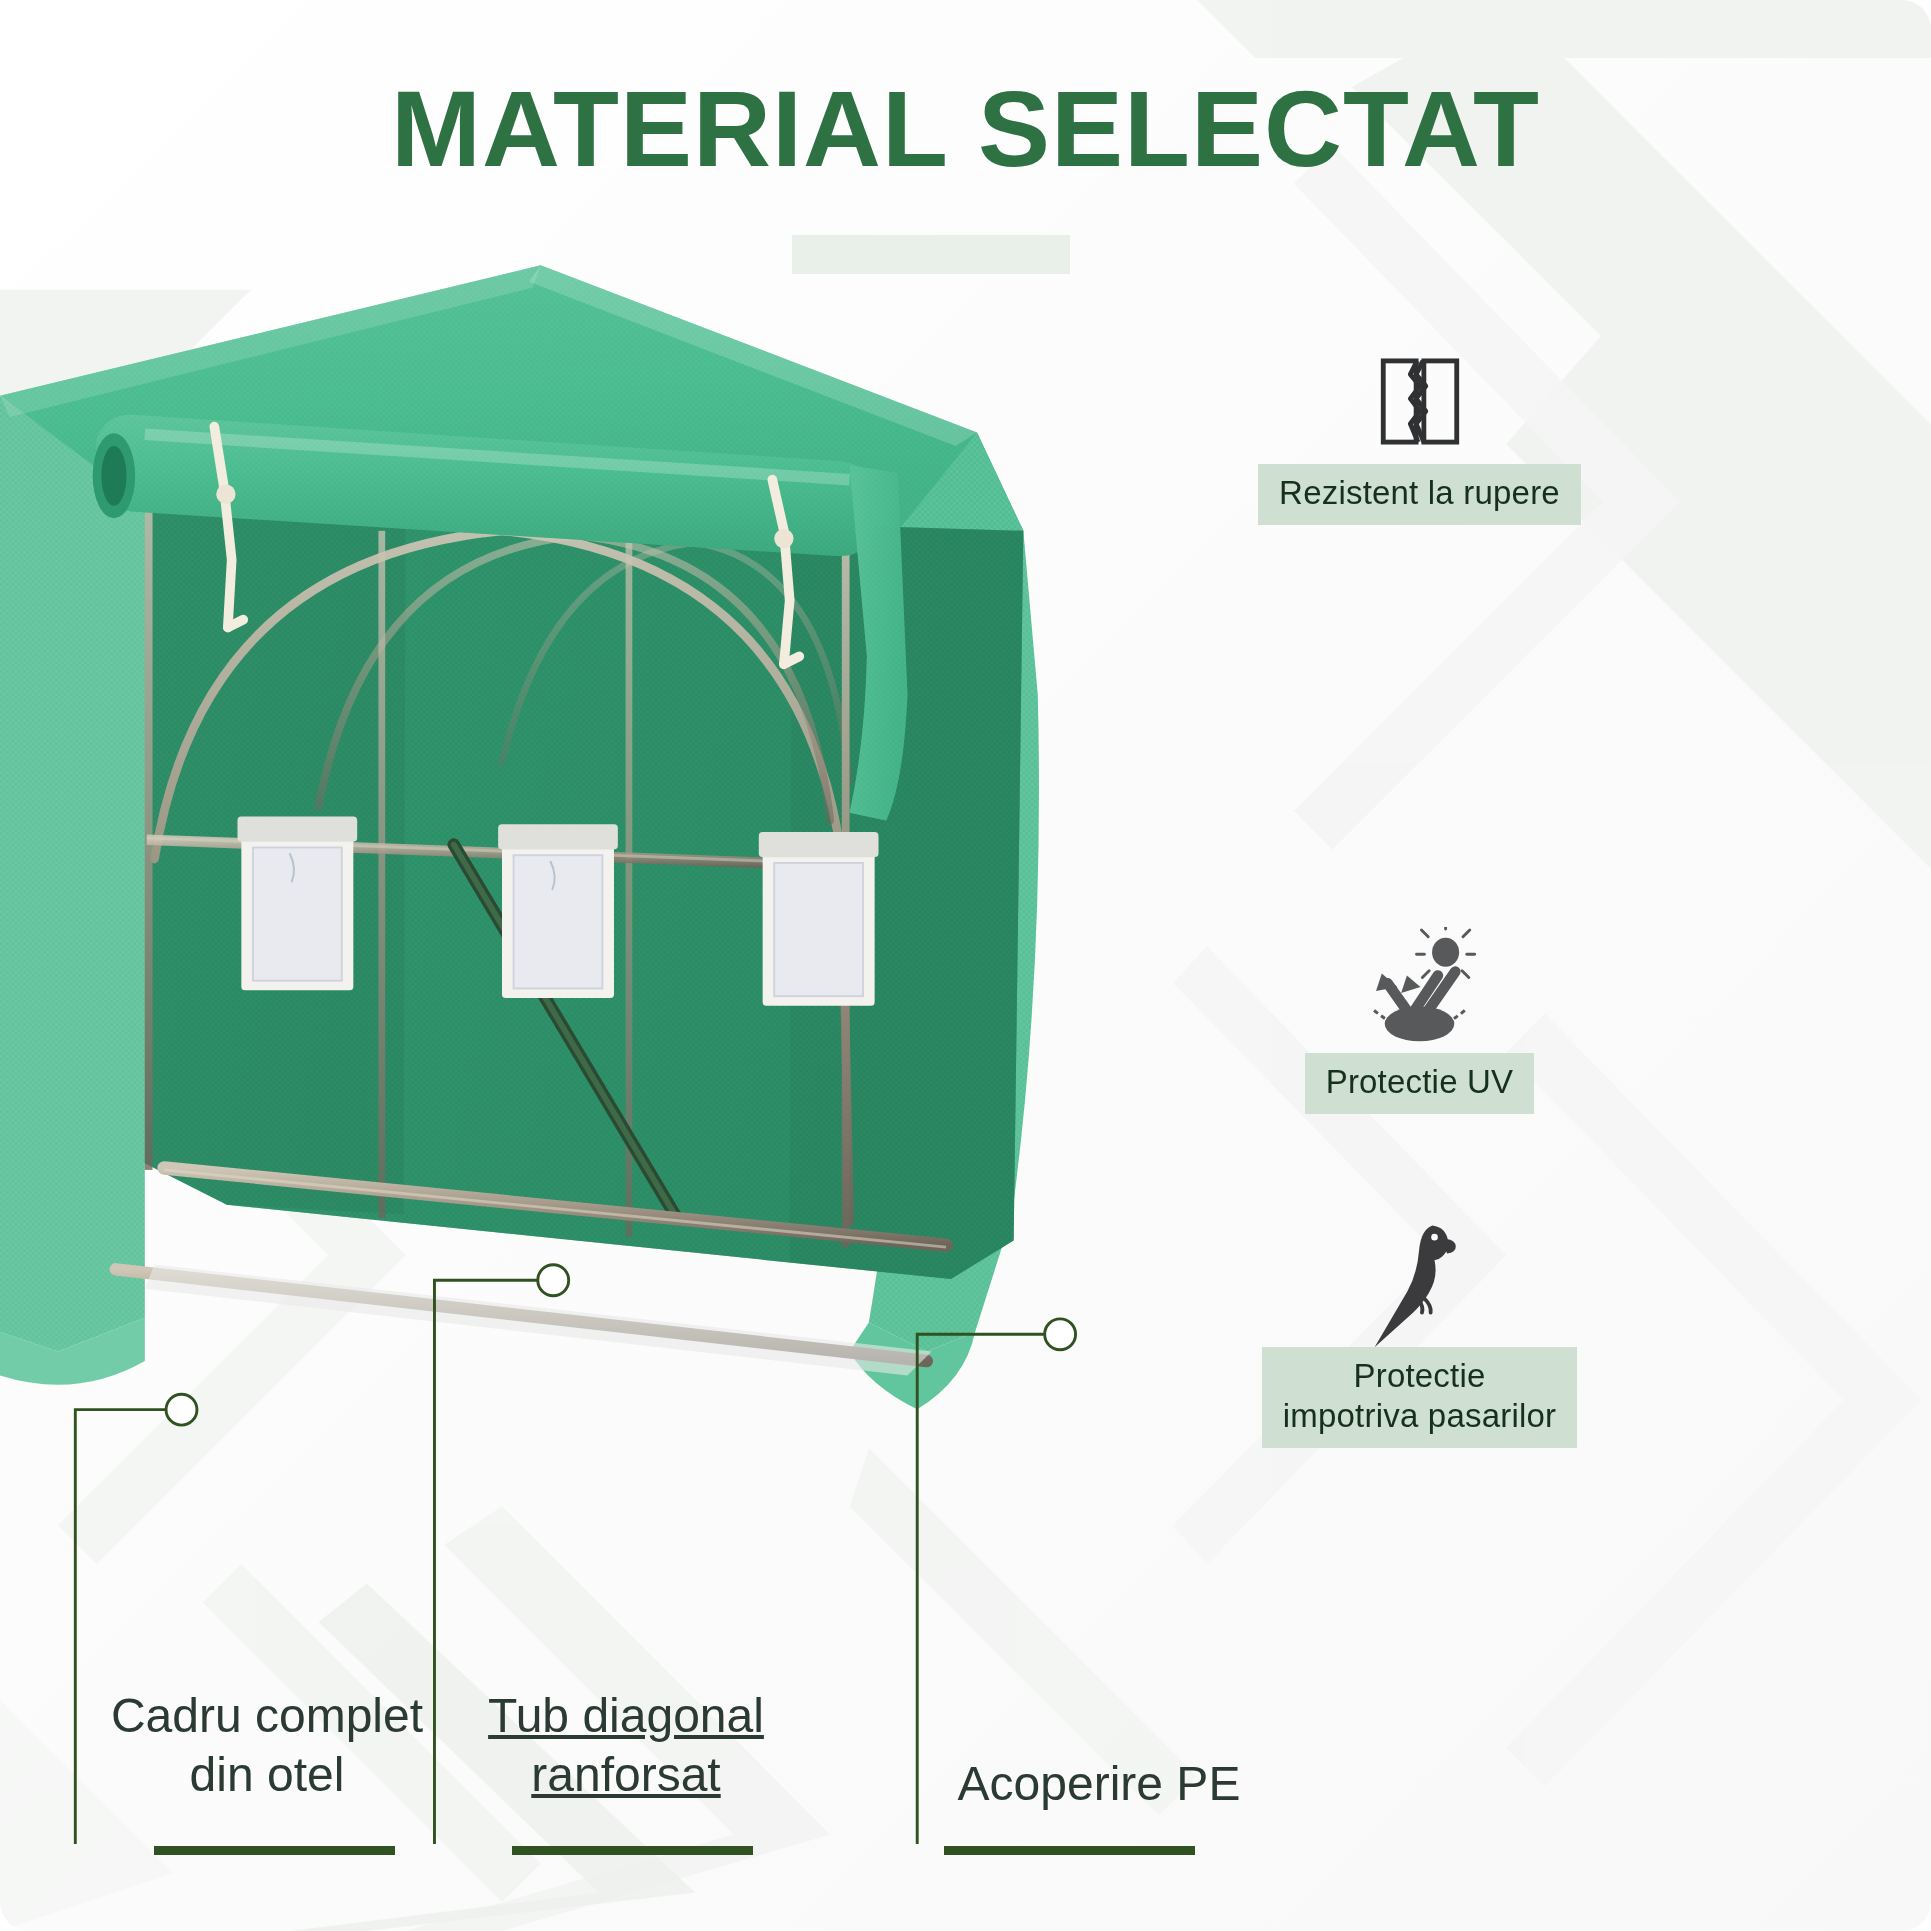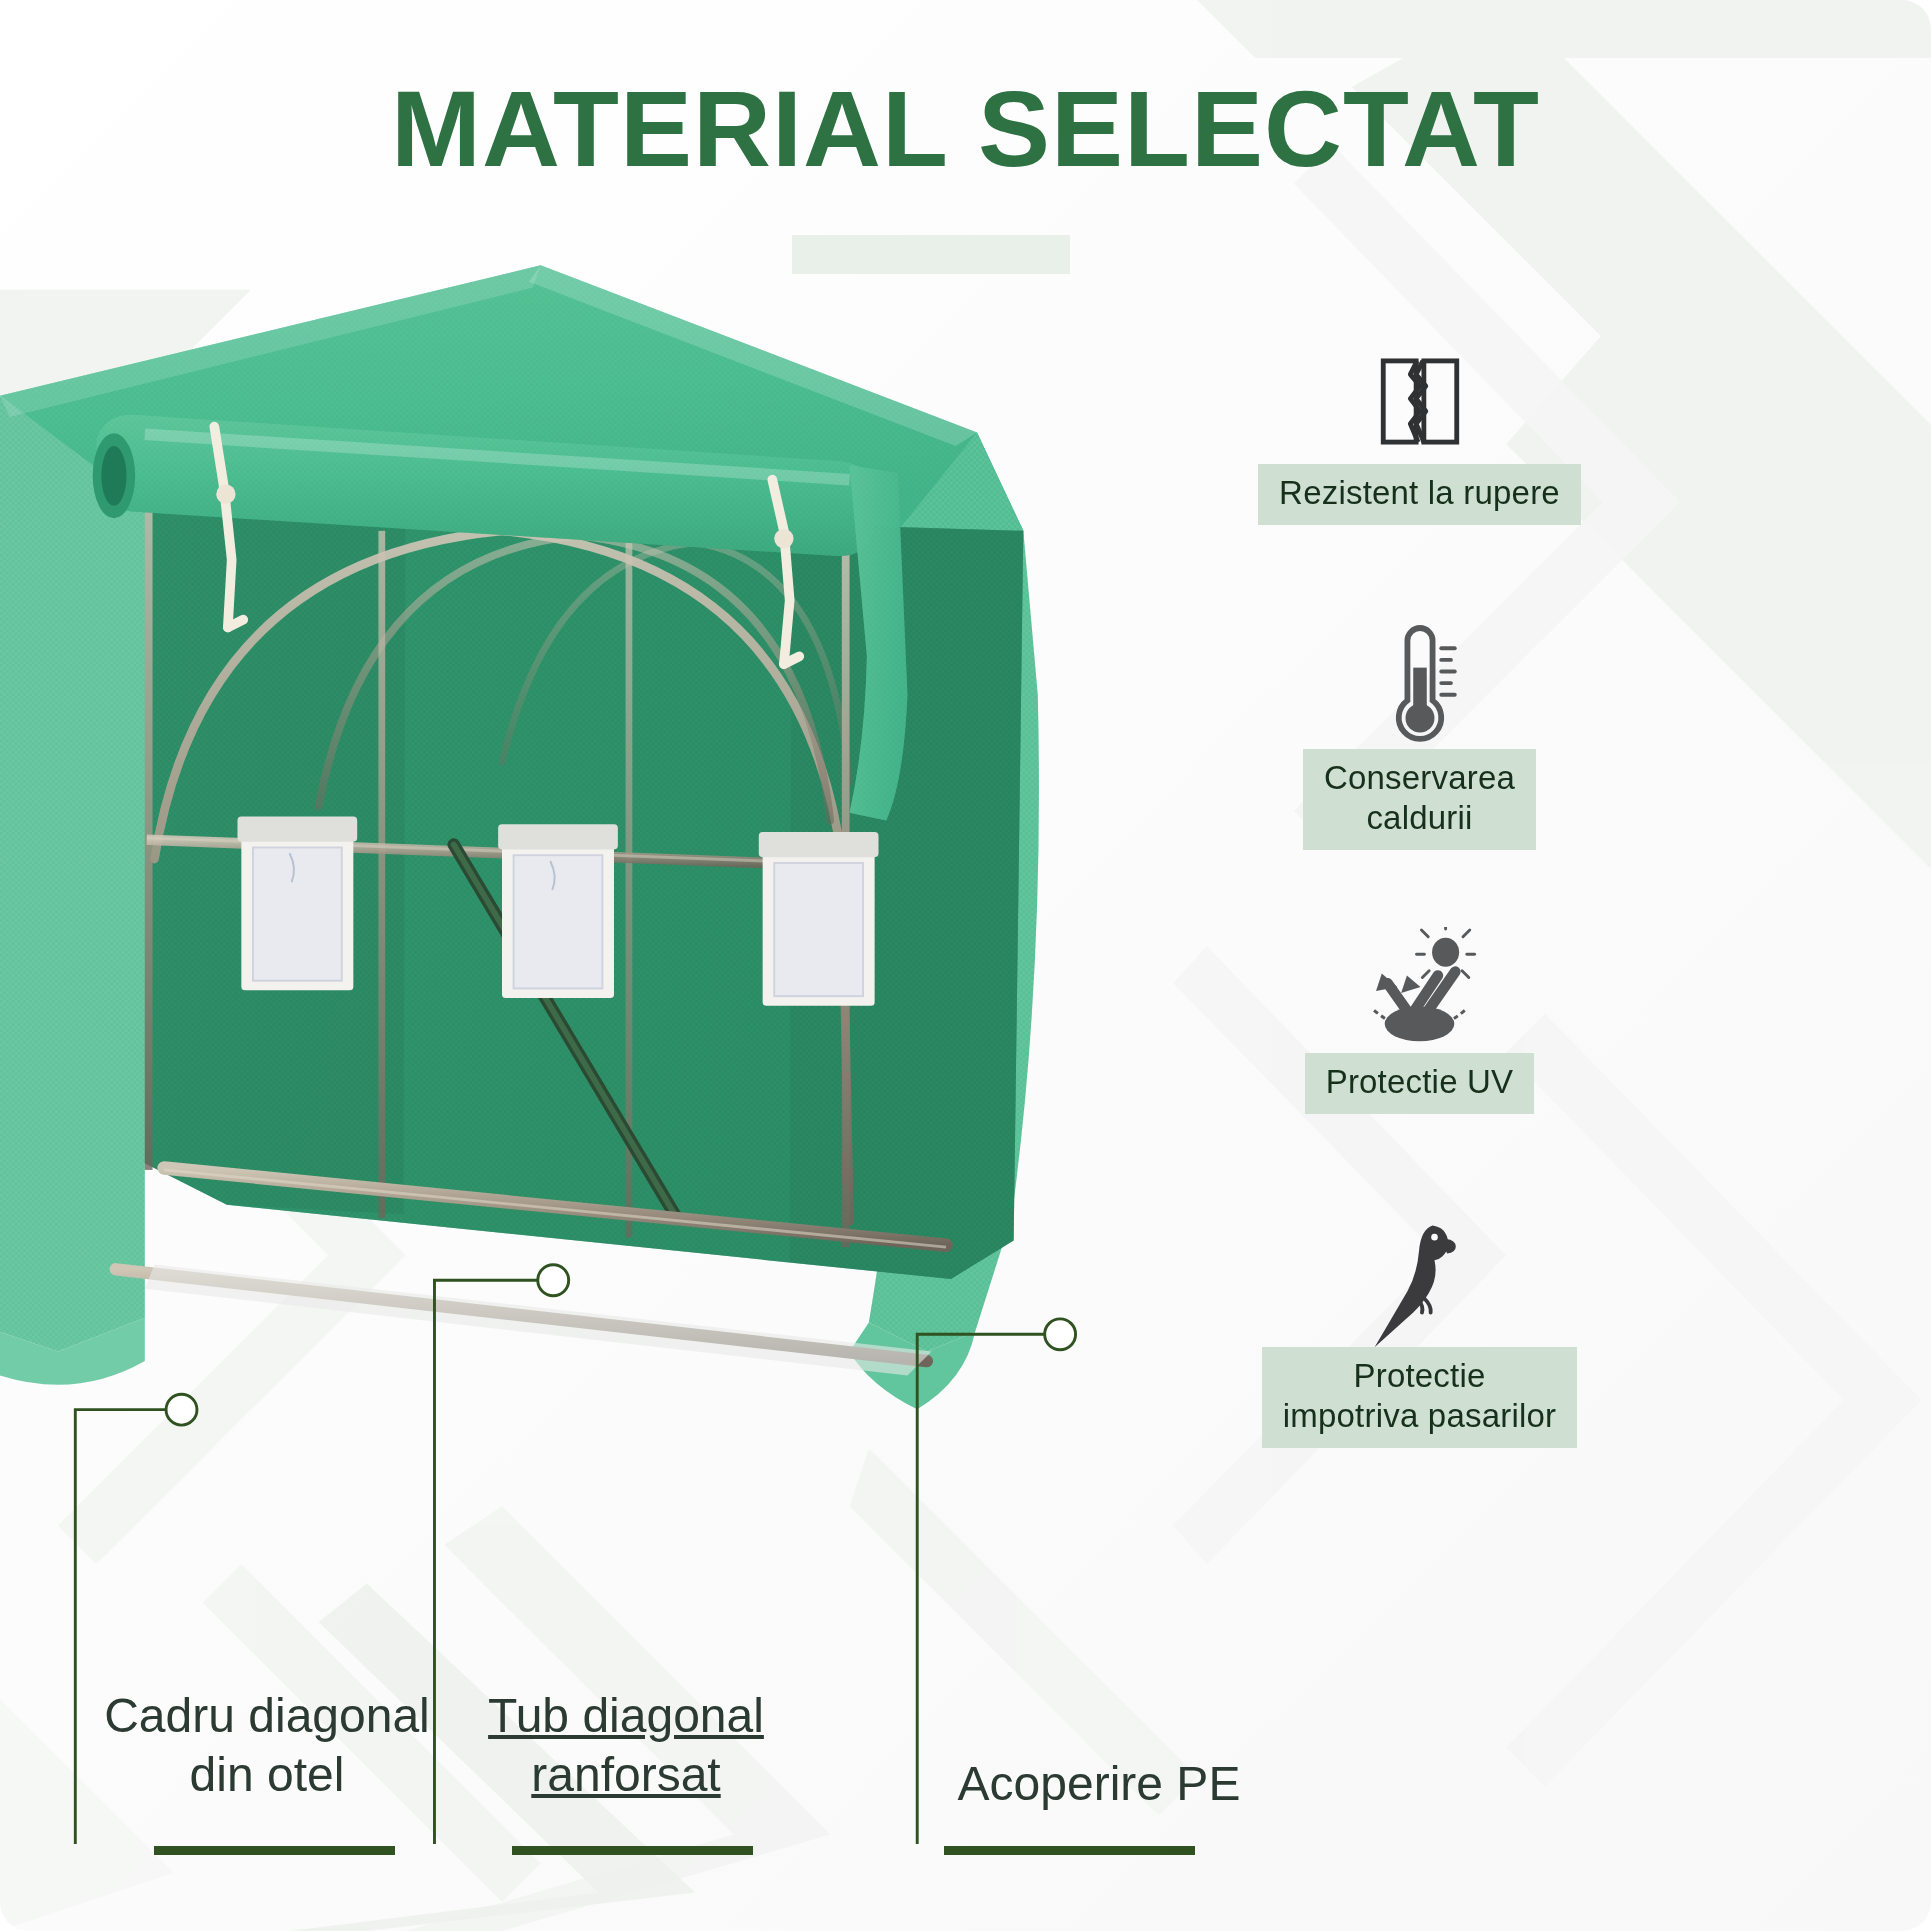--- a/index.html
+++ b/index.html
@@ -285,38 +285,20 @@
         <svg width="116" height="97" viewBox="0 0 120 100">
           <rect x="22" y="8" width="34" height="84" fill="none" stroke="#2f3133" stroke-width="5"></rect>
           <rect x="64" y="8" width="34" height="84" fill="none" stroke="#2f3133" stroke-width="5"></rect>
           <path d="M57 8 L50 22 L60 34 L50 47 L60 60 L50 73 L58 92" fill="none" stroke="#2f3133" stroke-width="5" stroke-linejoin="round"></path>
           <path d="M63 8 L56 22 L66 34 L56 47 L66 60 L56 73 L64 92" fill="none" stroke="#2f3133" stroke-width="5" stroke-linejoin="round"></path>
         </svg>
       </div>
       <div class="feature-label">Rezistent la rupere</div>
     </div>
 
-    <div class="feature f2">
-      <div class="feature-icon">
-        <svg width="116" height="126" viewBox="0 0 120 130">
-          <path d="M47 18 a13 13 0 0 1 26 0 L73 80 a22 22 0 1 1 -26 0 Z" fill="none" stroke="#58595b" stroke-width="6"></path>
-          <path d="M60 46 L60 92" stroke="#58595b" stroke-width="14" stroke-linecap="butt"></path>
-          <circle cx="60" cy="98" r="15" fill="#58595b"></circle>
-          <g stroke="#58595b" stroke-width="4" stroke-linecap="round">
-            <line x1="82" y1="26" x2="96" y2="26"></line>
-            <line x1="82" y1="38" x2="92" y2="38"></line>
-            <line x1="82" y1="50" x2="96" y2="50"></line>
-            <line x1="82" y1="62" x2="92" y2="62"></line>
-            <line x1="82" y1="74" x2="96" y2="74"></line>
-          </g>
-        </svg>
-      </div>
-      <div class="feature-label">Conservarea
-caldurii</div>
-    </div>
 
     <div class="feature f4">
       <div class="feature-icon">
         <svg width="126" height="145" viewBox="0 0 130 150">
           <path d="M78 14 q14 2 16 16 q1 10 -6 16 q-3 3 -8 4
                    q4 18 -6 34 q-6 10 -16 20 L18 140 q20 -34 34 -58
                    q10 -18 12 -42 q2 -22 14 -26 Z" fill="#3b3b3d"></path>
           <circle cx="80" cy="26" r="3.4" fill="#ffffff"></circle>
           <path d="M92 28 q10 1 10 8 q0 6 -9 7 q-4 -7 -1 -15 Z" fill="#3b3b3d"></path>
           <path d="M63 90 q6 8 4 14 M70 90 q7 7 6 14" stroke="#3b3b3d" stroke-width="4" fill="none" stroke-linecap="round"></path>
@@ -369,21 +351,21 @@
 
     <g>
       <path d="M1085 1382 L950 1382 L950 1910" stroke="#2f5220" stroke-width="3" fill="none"></path>
       <circle cx="1098" cy="1382" r="16" fill="#ffffff" stroke="#2f5220" stroke-width="3"></circle>
     </g>
   </svg>
 
   <div class="callouts">
 
     <div class="callout">
-      <div class="c-text" style="left:93px;top:104px;width:348px;">Cadru diagonal
+      <div class="c-text" style="left:93px;top:104px;width:348px;">Cadru complet
 din otel</div>
       <div class="c-hline" style="left:154px;top:263px;width:241px;"></div>
     </div>
 
     <div class="callout">
       <div class="c-text" style="left:452px;top:104px;width:348px;text-decoration:underline;">Tub diagonal
 ranforsat</div>
       <div class="c-hline" style="left:512px;top:263px;width:241px;"></div>
     </div>
 

